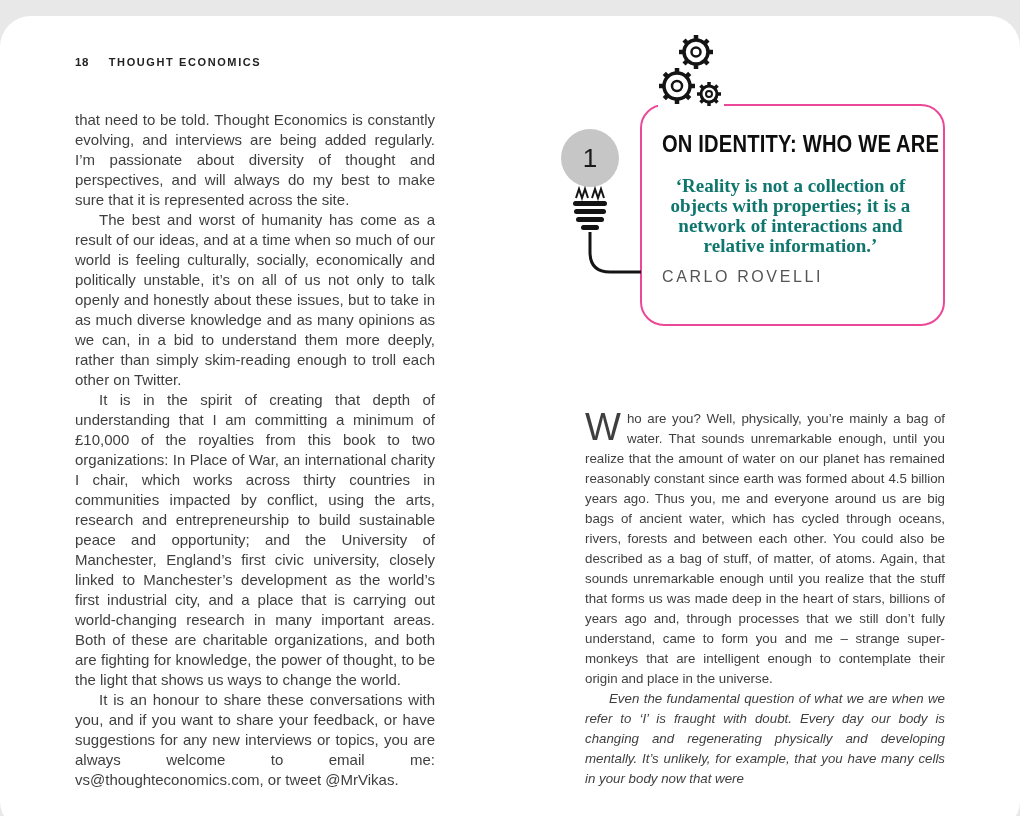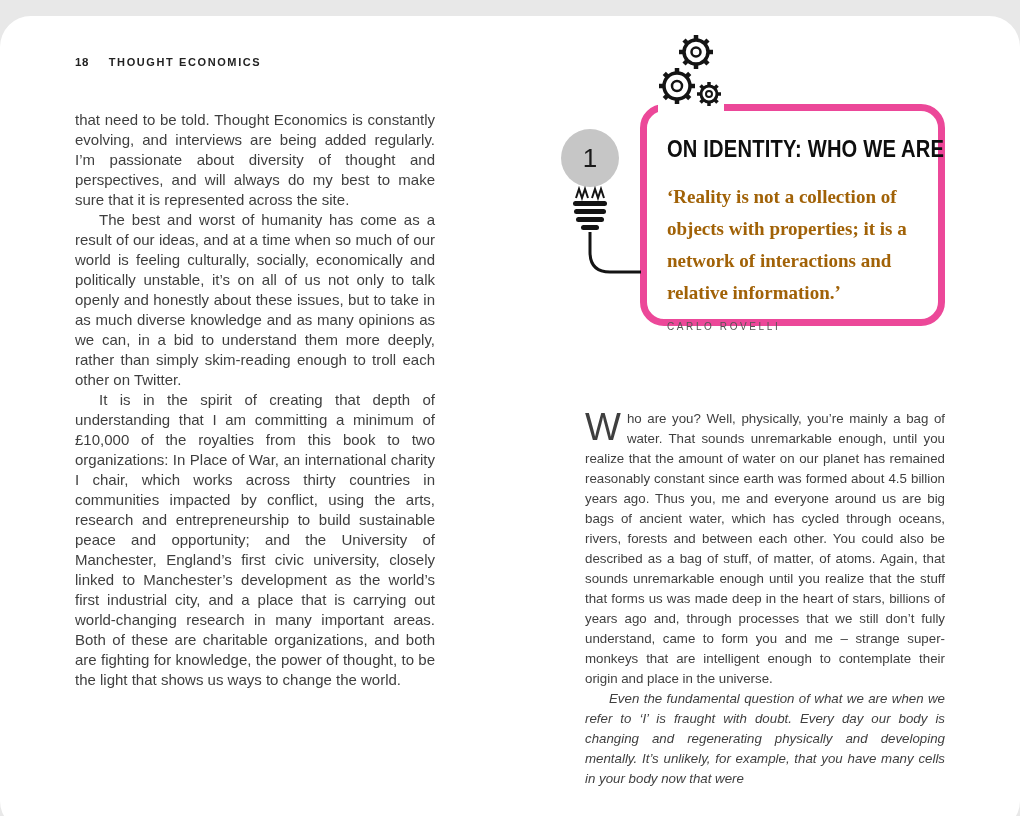--- a/index.html
+++ b/index.html
@@ -47,45 +47,46 @@
     line-height: 21px;
     color: #3f3f3f;
   }
 
   
   .chapter-box {
     position: absolute;
     left: 130px; top: 88px;
     width: 305px; height: 222px;
     box-sizing: border-box;
-    border: 7px solid #ec4899;
+    border: 2px solid #ec4899;
     border-radius: 24px;
     padding: 24px 24px 0 20px;
   }
   .chapter-title {
     margin: 0;
     font-size: 24px;
     font-weight: bold;
     color: #0e0e0e;
     letter-spacing: 0.2px;
     white-space: nowrap;
     transform: scaleX(0.84);
     transform-origin: left center;
   }
   .chapter-quote {
     margin: 18px 0 0 0;
     font-family: "Liberation Serif", serif;
     font-weight: bold;
     font-size: 19px;
-    line-height: 32px;
-    color: #a16207;
+    line-height: 20px;
+    color: #0f766e;
+    text-align: center;
   }
   .chapter-attribution {
     margin-top: 12px;
-    font-size: 10px;
+    font-size: 16px;
     letter-spacing: 2.6px;
     color: #555555;
   }
 
   .gears-wrap {
     position: absolute;
     left: 148px; top: 12px;
     width: 66px; height: 92px;
   }
   .bulb-wrap {
@@ -122,20 +123,21 @@
   <div class="page page-left">
 
     <div class="running-header">
       <span class="page-num">18</span><span class="book-title">THOUGHT ECONOMICS</span>
     </div>
 
     <div class="left-body">
       <p>that need to be told. Thought Economics is constantly evolving, and interviews are being added regularly. I’m passionate about diversity of thought and perspectives, and will always do my best to make sure that it is represented across the site.</p>
       <p class="indent">The best and worst of humanity has come as a result of our ideas, and at a time when so much of our world is feeling culturally, socially, economically and politically unstable, it’s on all of us not only to talk openly and honestly about these issues, but to take in as much diverse knowledge and as many opinions as we can, in a bid to understand them more deeply, rather than simply skim-reading enough to troll each other on Twitter.</p>
       <p class="indent">It is in the spirit of creating that depth of understanding that I am committing a minimum of £10,000 of the royalties from this book to two organizations: In Place of War, an international charity I chair, which works across thirty countries in communities impacted by conflict, using the arts, research and entrepreneurship to build sustainable peace and opportunity; and the University of Manchester, England’s first civic university, closely linked to Manchester’s development as the world’s first industrial city, and a place that is carrying out world-changing research in many important areas. Both of these are charitable organizations, and both are fighting for knowledge, the power of thought, to be the light that shows us ways to change the world.</p>
+      <p class="indent">It is an honour to share these conversations with you, and if you want to share your feedback, or have suggestions for any new interviews or topics, you are always welcome to email me: vs@thoughteconomics.com, or tweet @MrVikas.</p>
 
     </div>
 
   </div>
 
   <div class="page page-right">
 
     <div class="chapter-box">
       <h1 class="chapter-title">ON IDENTITY: WHO WE ARE</h1>
       <blockquote class="chapter-quote">‘Reality is not a collection of objects with properties; it is a network of interactions and relative information.’</blockquote>

